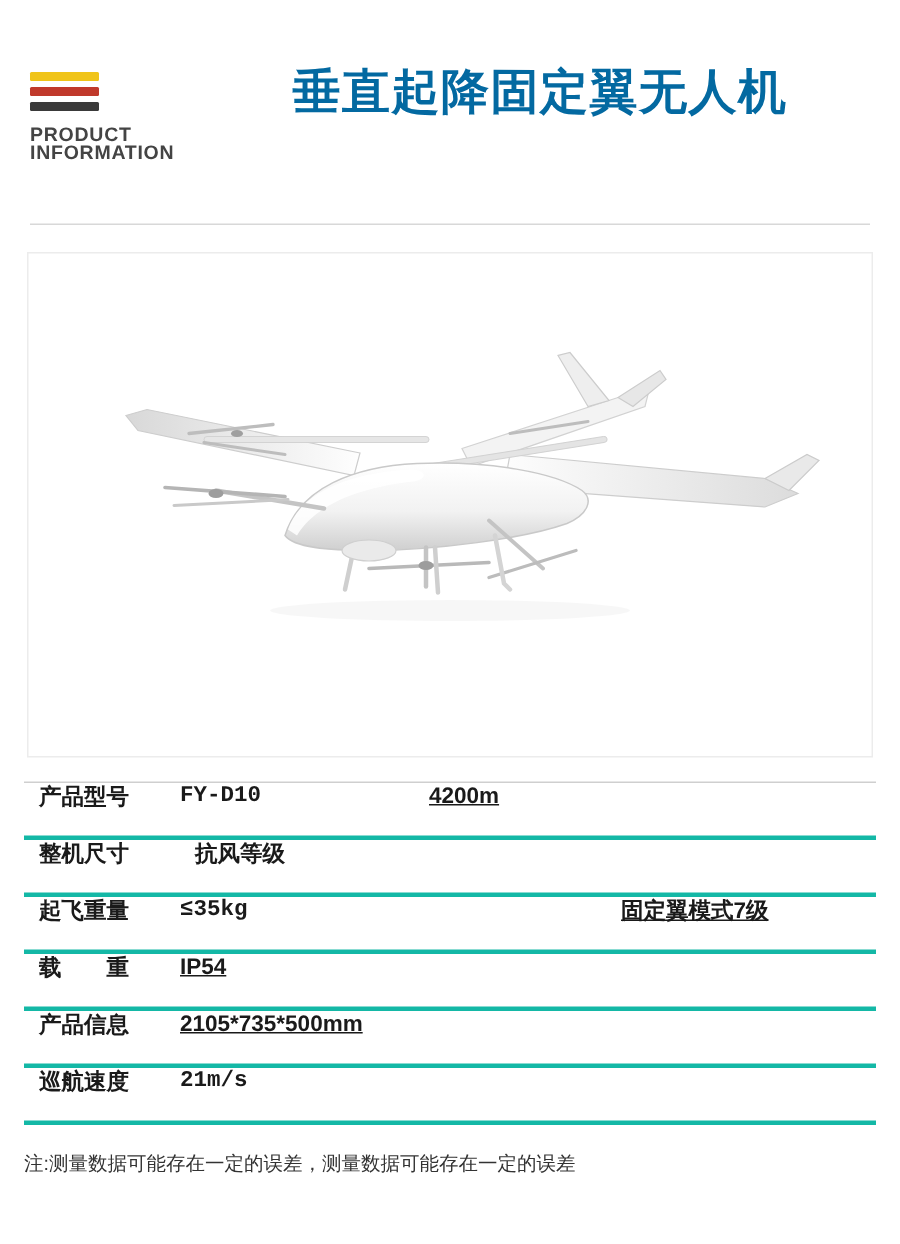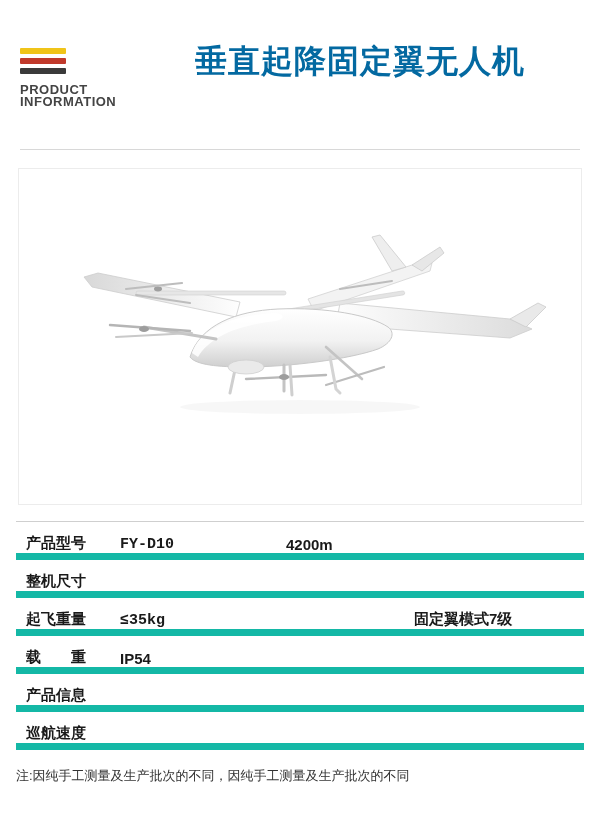--- a/index.html
+++ b/index.html
@@ -97,43 +97,43 @@
     transform: translate(-50%, -50%);
   }
 
   
   .specs {
     margin: 16px 16px 0 16px;
     border-top: 1px solid #cfcfcf;
   }
   .spec-row {
     display: flex;
-    align-items: flex-end;
+    align-items: flex-start;
     height: 38px;
-    border-bottom: 7px solid #14b8a6;
+    border-bottom: 3px solid #14b8a6;
     box-sizing: border-box;
   }
   .cell {
     font-size: 15px;
     color: #1a1a1a;
     box-sizing: border-box;
     white-space: nowrap;
     overflow: hidden;
   }
   .label {
     font-weight: bold;
     padding-left: 10px;
   }
   .value {
     font-weight: bold;
   }
   .c-l1 { width: 104px; }
   .c-v1 { width: 166px; font-family: Liberation Mono, monospace; }
   .c-l2 { width: 128px; }
-  .c-v2 { flex: 1; }
+  .c-v2 { flex: 1; text-decoration: underline; }
   .empty { }
 
   
   .note {
     margin: 16px 16px 0 16px;
     font-size: 13px;
     color: #333;
     line-height: 20px;
   }
 </style>
@@ -231,41 +231,44 @@
   <div class="specs">
 
     <div class="spec-row">
       <div class="cell label c-l1">产品型号</div>
       <div class="cell value c-v1">FY-D10</div>
       <div class="cell value c-v2">4200m</div>
     </div>
 
     <div class="spec-row">
       <div class="cell label c-l1">整机尺寸</div>
+      <div class="cell label c-l2">抗风等级</div>
     </div>
 
     <div class="spec-row">
       <div class="cell label c-l1">起飞重量</div>
       <div class="cell value c-v1">≤35kg</div>
       <div class="cell label c-l2 empty"></div>
       <div class="cell value c-v2">固定翼模式7级</div>
     </div>
 
     <div class="spec-row">
       <div class="cell label c-l1">载　　重</div>
       <div class="cell value c-v2">IP54</div>
     </div>
 
     <div class="spec-row">
       <div class="cell label c-l1">产品信息</div>
+      <div class="cell value c-v2">2105*735*500mm</div>
     </div>
 
     <div class="spec-row">
       <div class="cell label c-l1">巡航速度</div>
+      <div class="cell value c-v1">21m/s</div>
       <div class="cell label c-l2 empty"></div>
       <div class="cell value c-v2 empty"></div>
     </div>
 
   </div>
 
-  <div class="note">注:因纯手工测量及生产批次的不同，因纯手工测量及生产批次的不同</div>
+  <div class="note">注:测量数据可能存在一定的误差，测量数据可能存在一定的误差</div>
 
 </div>
 
 </body></html>

